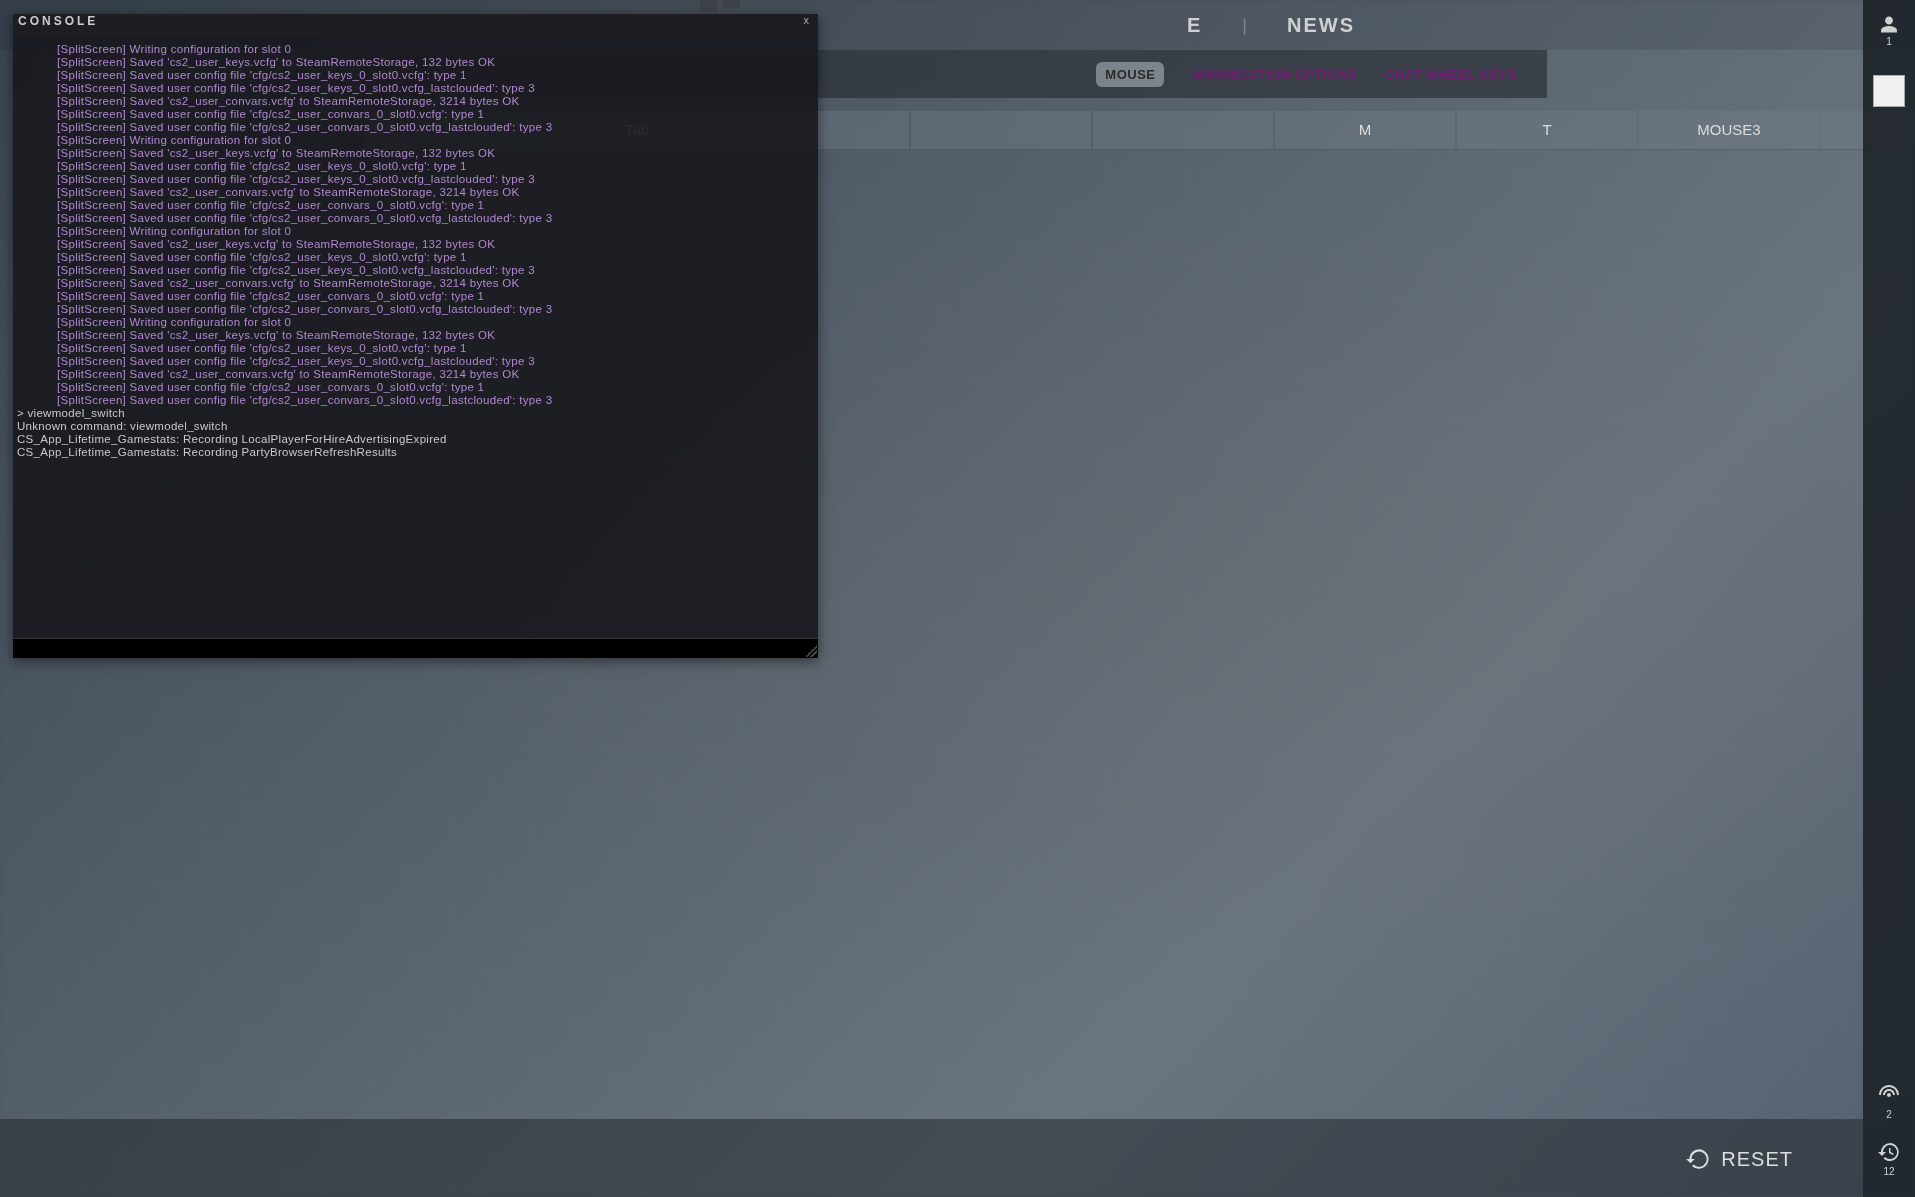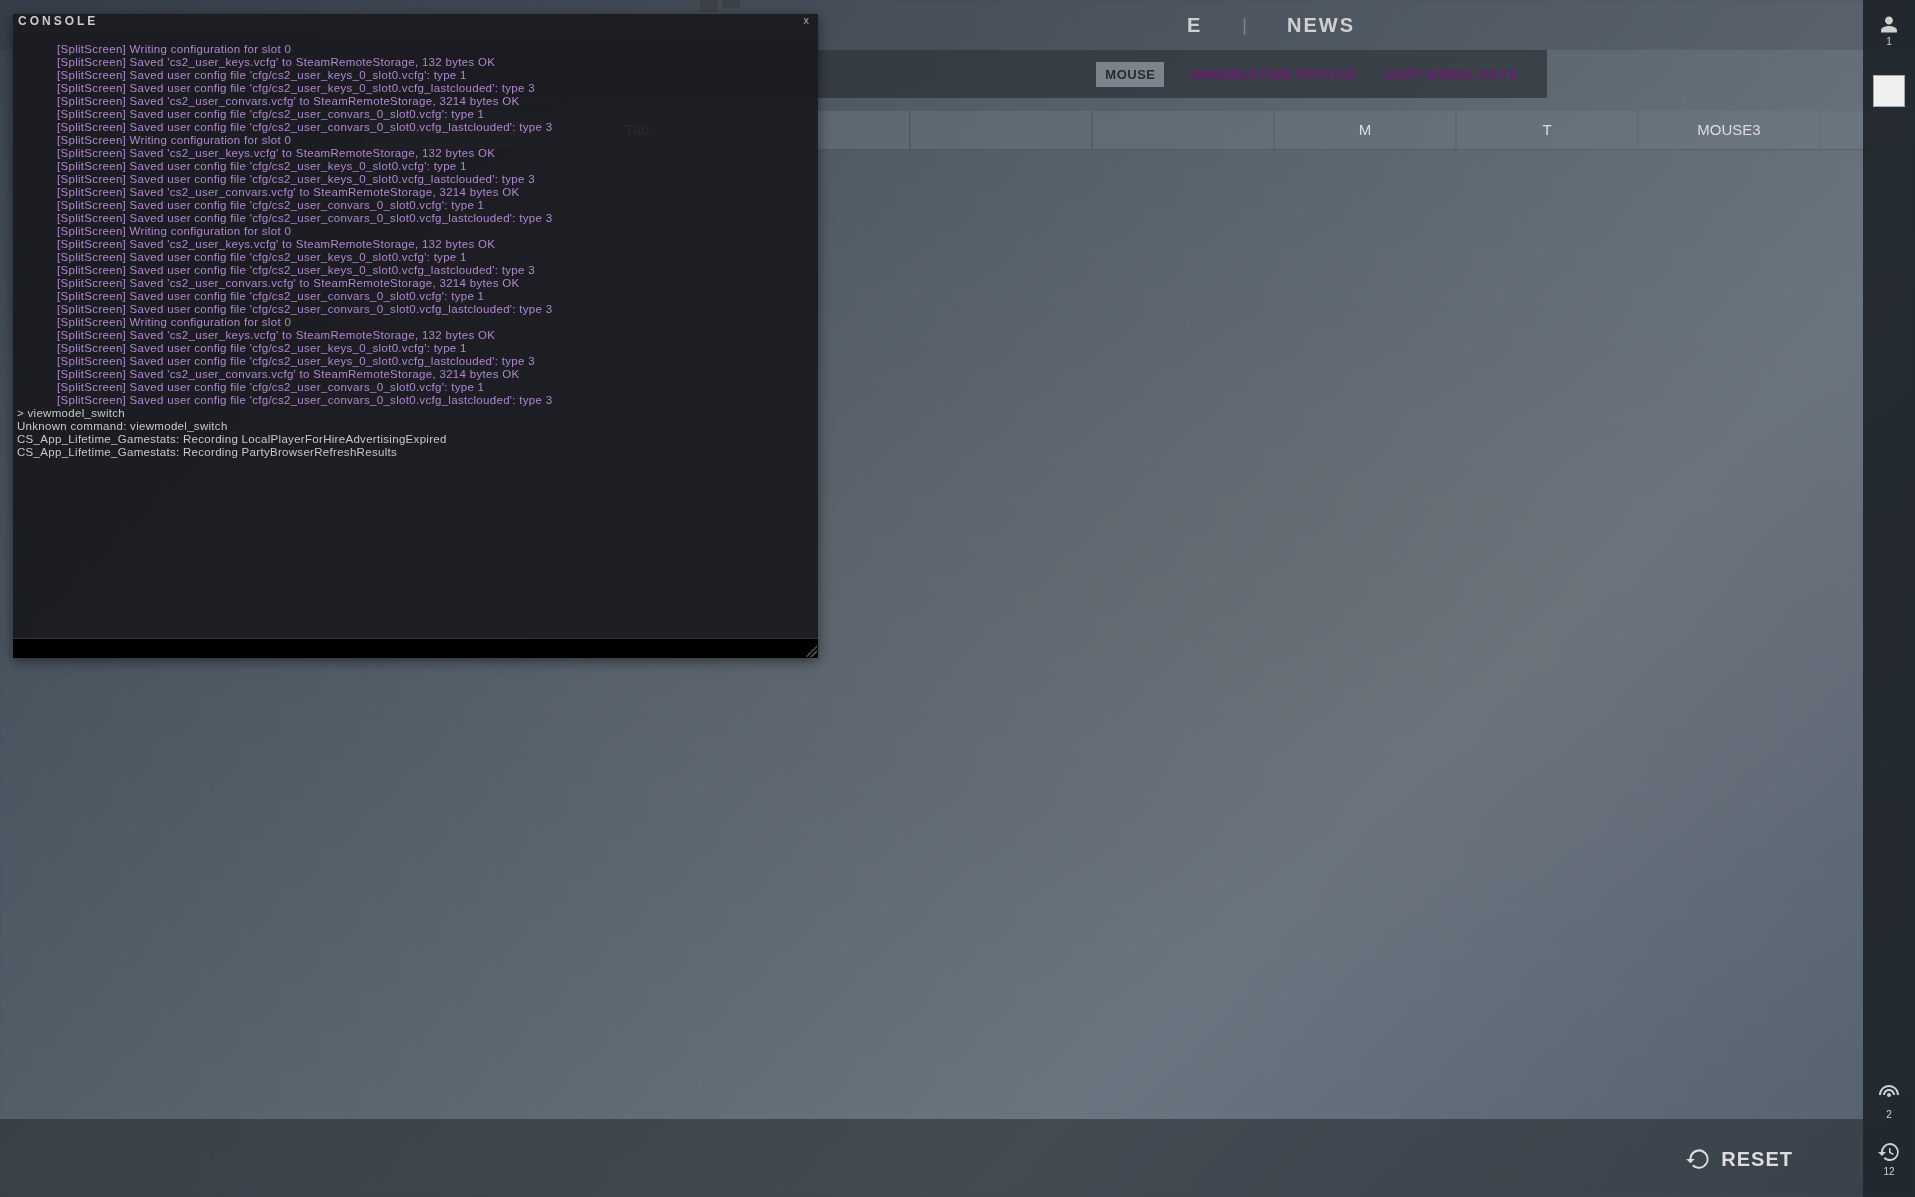--- a/index.html
+++ b/index.html
@@ -140,21 +140,21 @@
       font-size: 13px;
       font-weight: 600;
       letter-spacing: 0.5px;
       color: #701a75;
     }
 
     .subtab.active {
       background: rgba(180, 190, 200, 0.55);
       color: #2a2a2a;
       padding: 5px 9px;
-      border-radius: 0;
+      border-radius: 6px;
     }
 
     .bindings-area {
       position: absolute;
       top: 60px;
       left: 0;
       right: 0;
       display: flex;
       flex-direction: row;
     }
@@ -195,21 +195,21 @@
 
     .reset-btn {
       position: absolute;
       right: 70px;
       bottom: 25px;
       display: flex;
       align-items: center;
       gap: 10px;
       color: #ddd;
       font-size: 20px;
-      font-weight: 700;
+      font-weight: 400;
       letter-spacing: 1px;
     }
 
     .reset-btn svg {
       width: 26px;
       height: 26px;
       fill: #ddd;
     }
 
     .map-bg {

